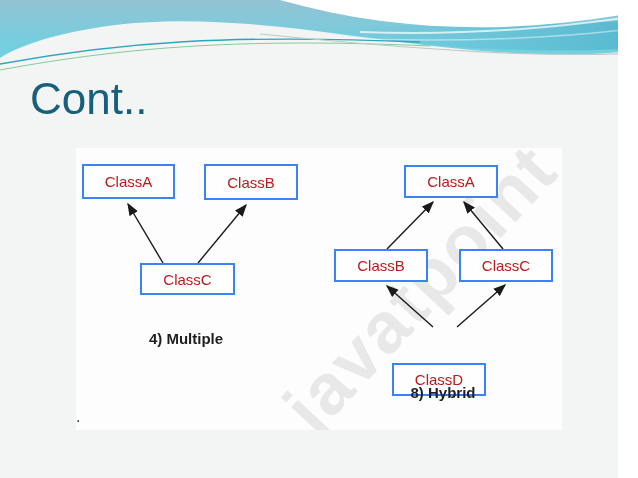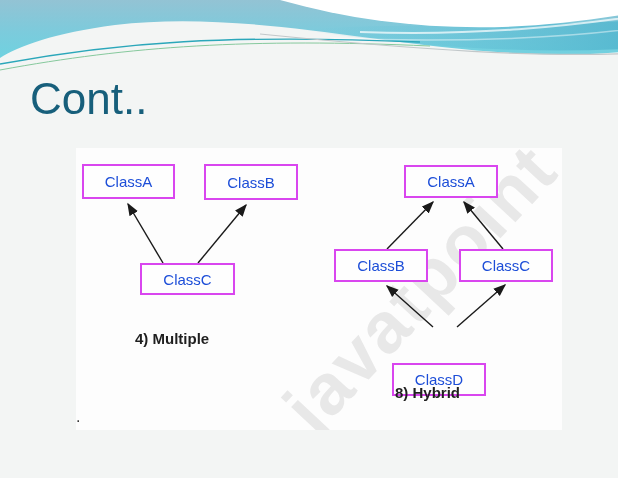--- a/index.html
+++ b/index.html
@@ -32,28 +32,29 @@
     letter-spacing:2px;
     transform:rotate(-47deg);
     transform-origin:center center;
     user-select:none;
     white-space:nowrap;
   }
   .arrows{position:absolute;left:0;top:0;}
   .node{
     position:absolute;
     background:#fefefe;
-    border:2px solid #d946ef;
+    border:2px solid #3b82f6;
     display:flex;align-items:center;justify-content:center;
-    font-size:15px;color:#1d4ed8;
+    font-size:15px;color:#b91c1c;
     box-sizing:border-box;
   }
   .caption{
     position:absolute;
     font-size:15px;font-weight:600;color:#1f1f1f;
+    text-align:center;
   }
   .stray-dot{
     position:absolute;left:76px;top:408px;
     font-size:16px;color:#333;
   }
 </style>
 </head>
 <body>
 
 <div class="slide">

